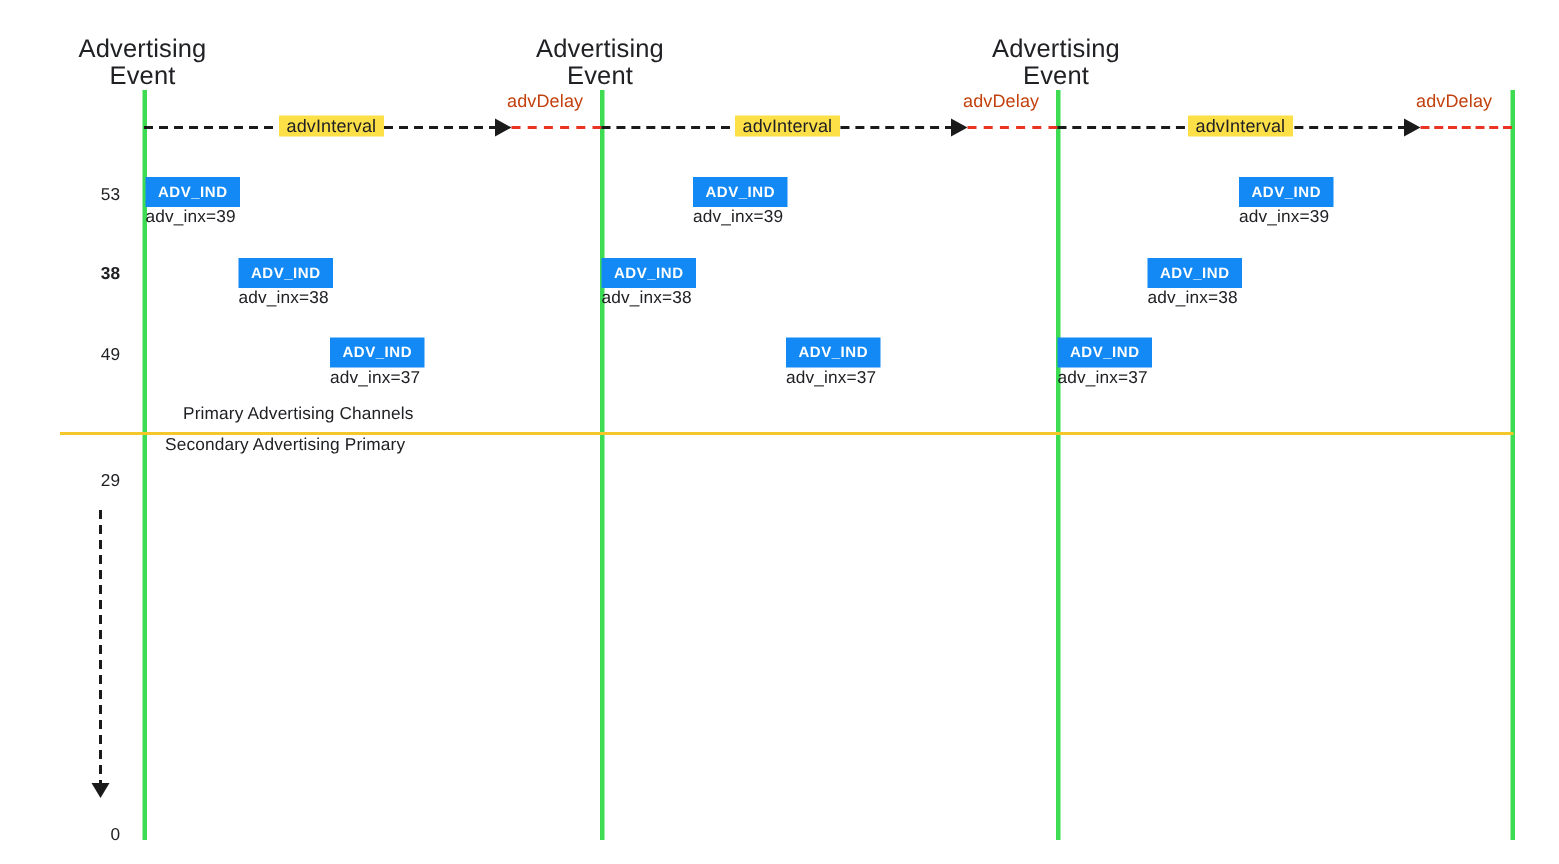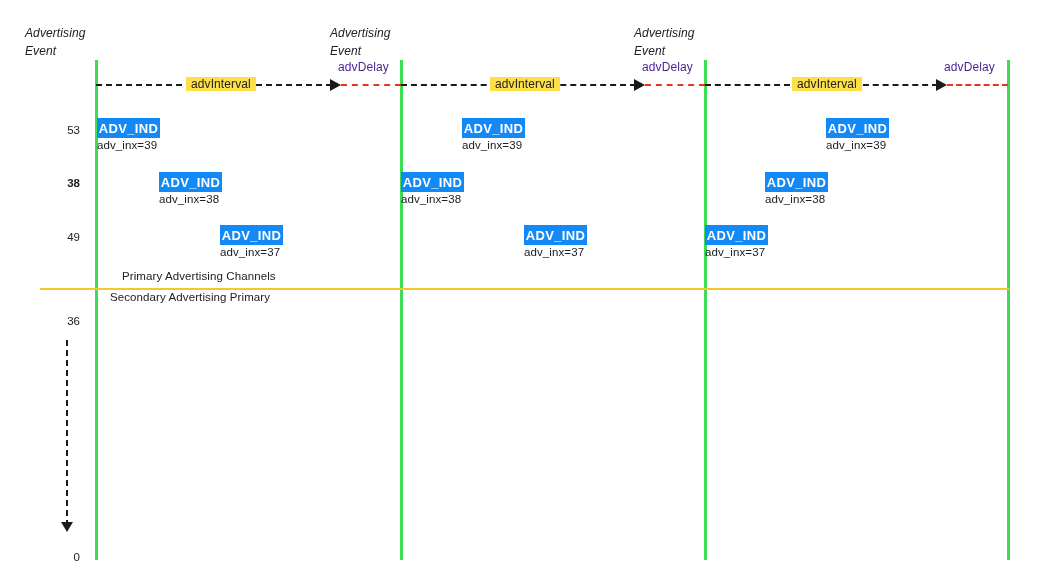--- a/index.html
+++ b/index.html
@@ -25,26 +25,25 @@
     width: 3px;
     background: #3ddc53;
     top: 60px;
     height: 500px;
   }
 
   
   .event-caption {
     position: absolute;
     width: 140px;
-    text-align: left;
-    font-size: 12px;
+    text-align: center;
+    font-size: 17px;
     line-height: 18px;
     color: #202124;
     letter-spacing: .1px;
-    font-style: italic;
   }
   .event-caption .l1 { display: block; }
   .event-caption .l2 { display: block; }
 
   
   .tl-black {
     position: absolute;
     height: 0;
     border-top: 2px dashed #1a1a1a;
   }
@@ -65,33 +64,33 @@
     font-size: 12px;
     background: #fde047;
     padding: 0 5px;
     color: #202124;
     white-space: nowrap;
     letter-spacing: .1px;
   }
   .delay-label {
     position: absolute;
     font-size: 12px;
-    color: #4c1d95;
+    color: #c2410c;
     white-space: nowrap;
     text-align: center;
     letter-spacing: .1px;
   }
 
   
   .pkt {
     position: absolute;
     height: 20px;
     background: #1289f5;
     color: #ffffff;
-    font-size: 13px;
+    font-size: 10px;
     font-weight: bold;
     letter-spacing: .35px;
     display: flex;
     align-items: center;
     justify-content: center;
   }
   .pkt-cap {
     position: absolute;
     font-size: 11.5px;
     color: #202124;
@@ -175,21 +174,21 @@
 
   <div class="tl-black" style="left:705px; top:84px; width:233px;"></div>
   <div class="tl-arrow" style="left:936px; top:79px;"></div>
   <div class="tl-label" style="left:792px; top:77px;">advInterval</div>
   <div class="tl-red" style="left:947px; top:84px; width:61px;"></div>
   <div class="delay-label" style="left:944px; top:60px;">advDelay</div>
 
   <div class="idx" style="left:54px; top:124px;">53</div>
   <div class="idx" style="left:54px; top:177px;font-weight:bold;">38</div>
   <div class="idx" style="left:54px; top:231px;">49</div>
-  <div class="idx" style="left:54px; top:315px;">36</div>
+  <div class="idx" style="left:54px; top:315px;">29</div>
   <div class="idx" style="left:54px; top:551px;">0</div>
 
   <div class="pkt" style="left:97px; top:118px; width:63px;">ADV_IND</div>
   <div class="pkt-cap" style="left:97px; top:139px;">adv_inx=39</div>
 
   <div class="pkt" style="left:159px; top:172px; width:63px;">ADV_IND</div>
   <div class="pkt-cap" style="left:159px; top:193px;">adv_inx=38</div>
 
   <div class="pkt" style="left:220px; top:225px; width:63px;">ADV_IND</div>
   <div class="pkt-cap" style="left:220px; top:246px;">adv_inx=37</div>

